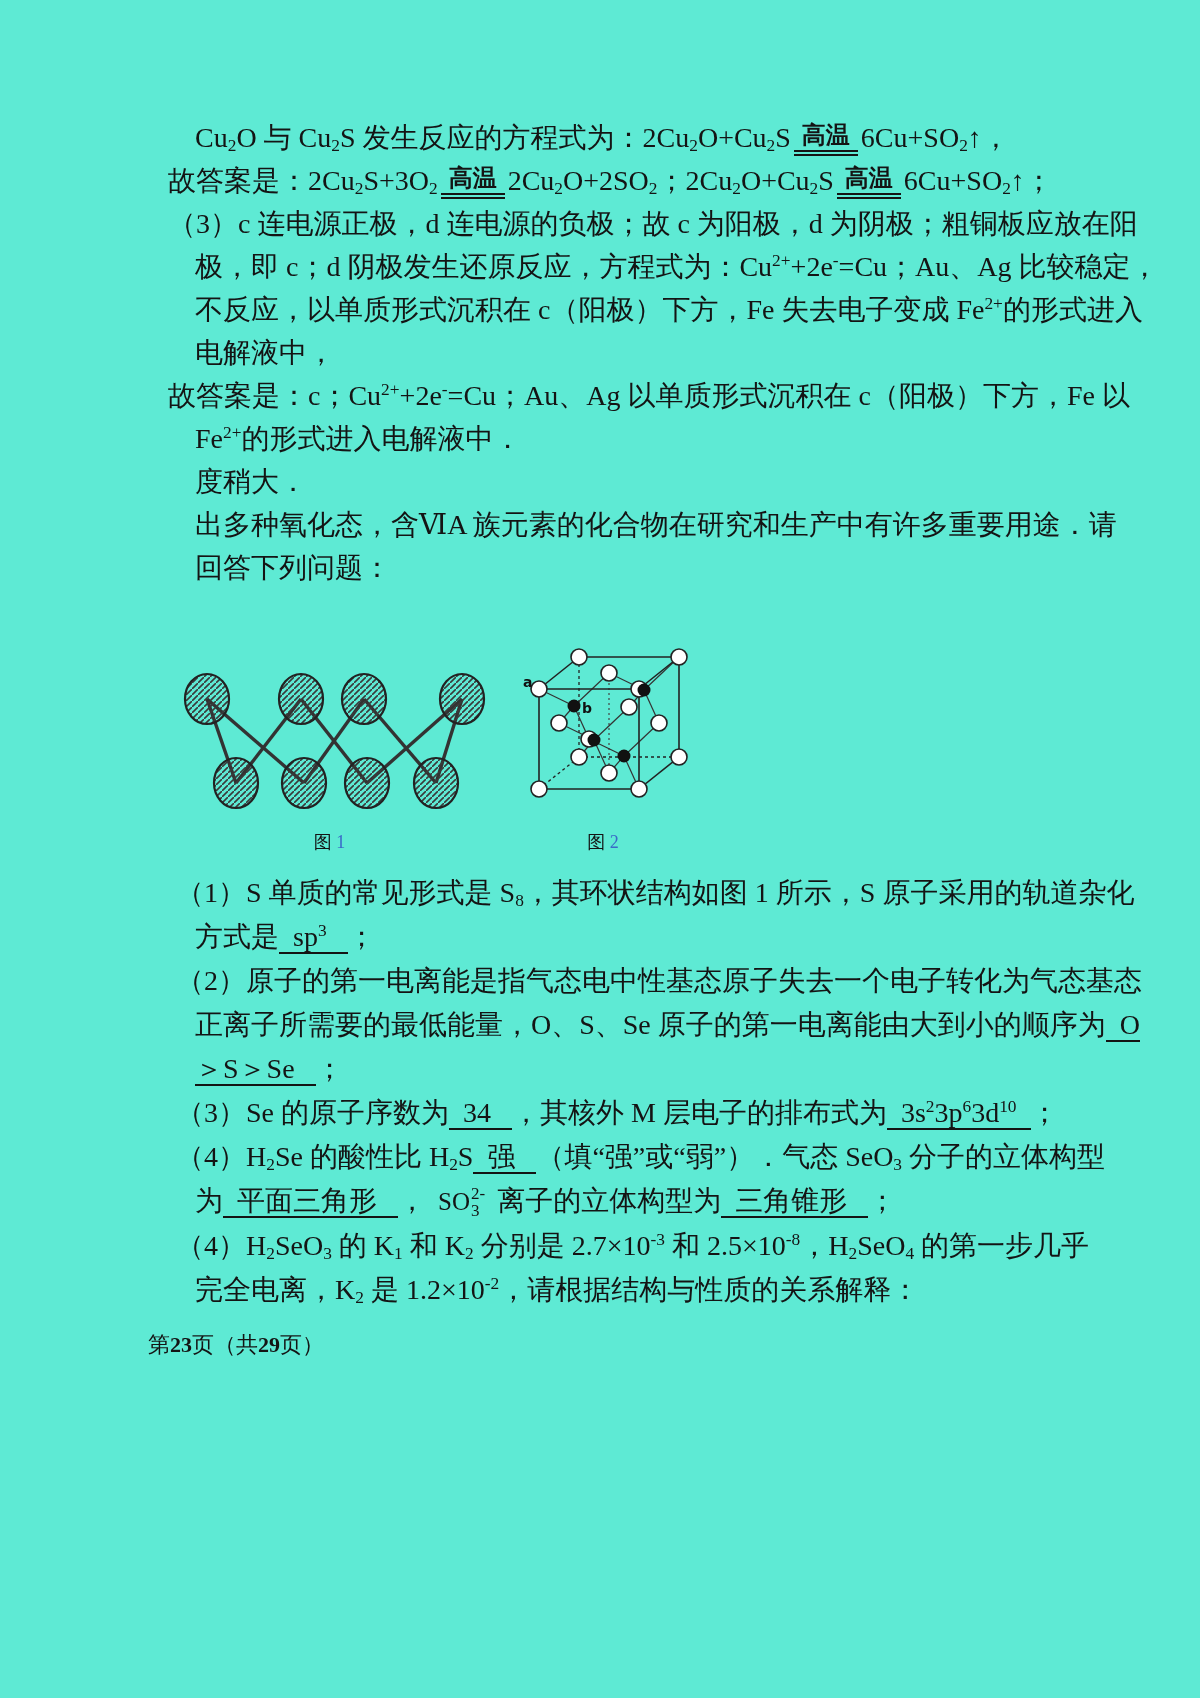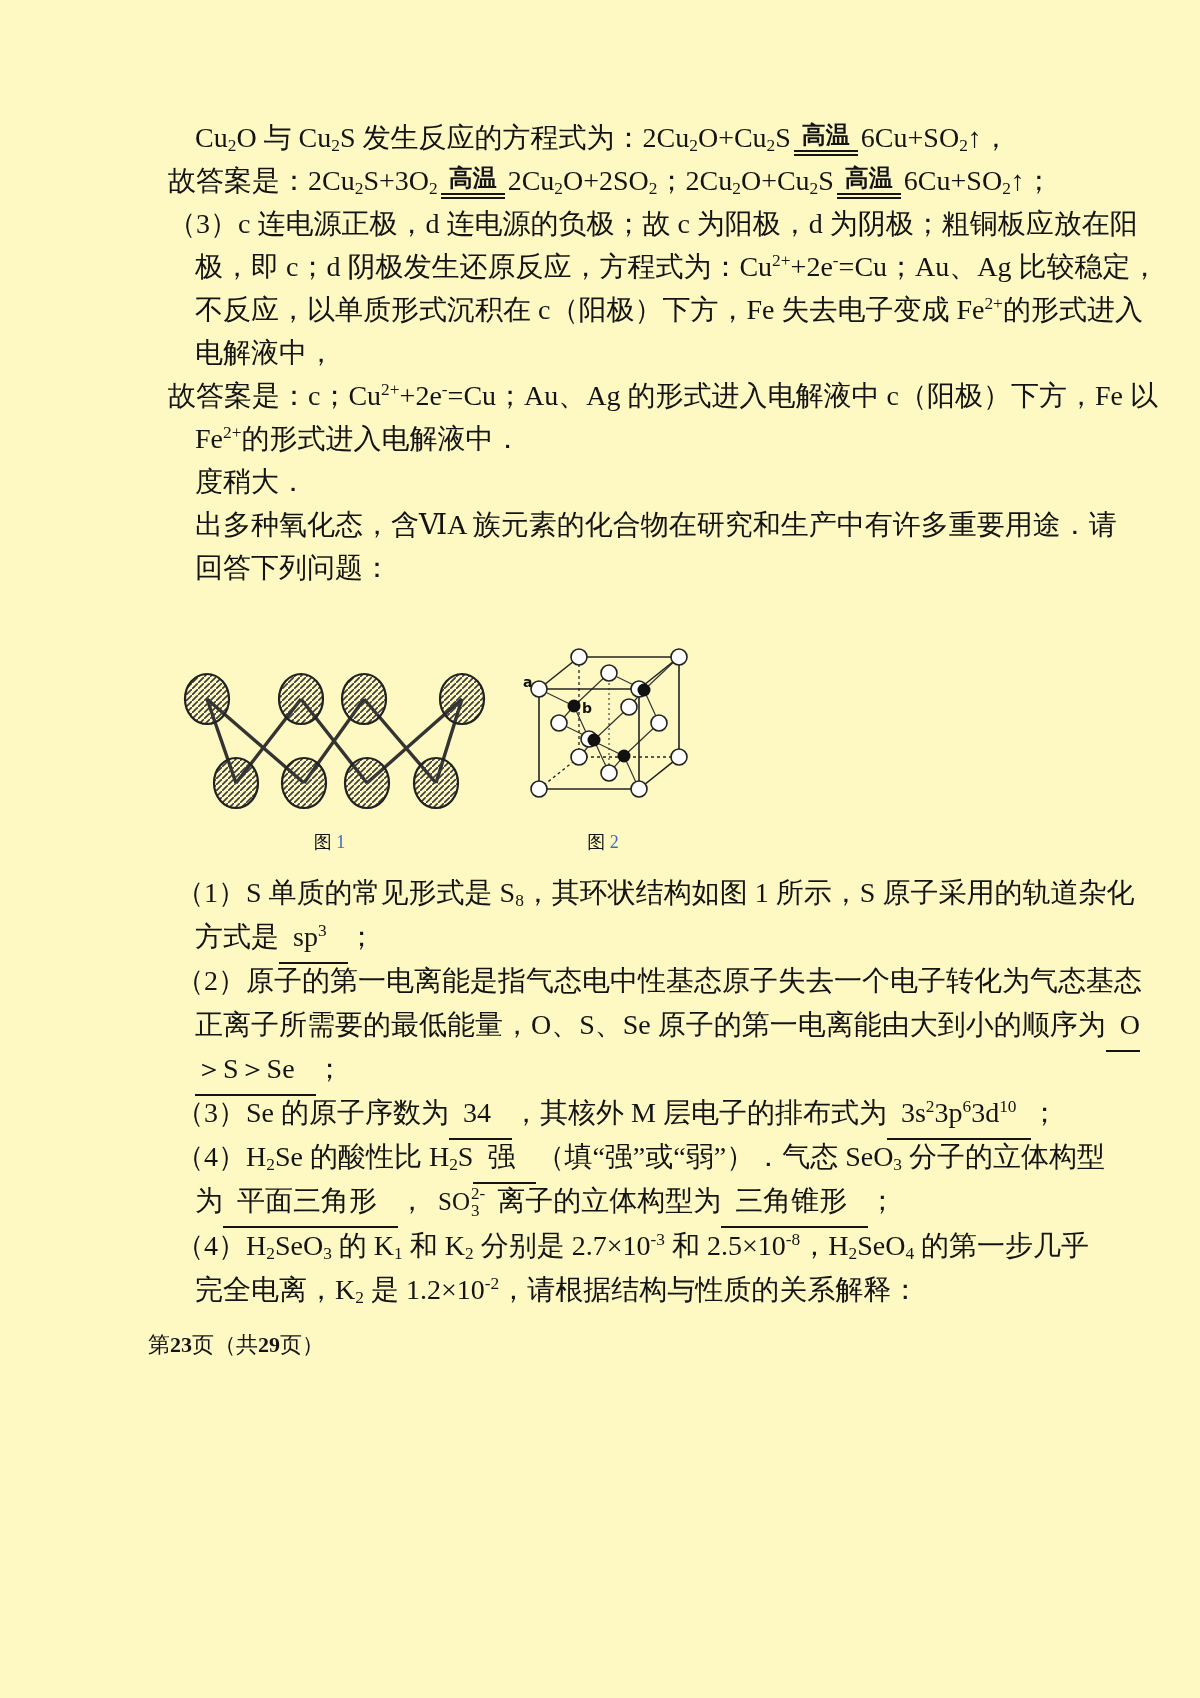--- a/index.html
+++ b/index.html
@@ -1,29 +1,29 @@
 <!DOCTYPE html>
 <html><head>
 <meta charset="utf-8">
 <style>
   html,body{margin:0;padding:0;background:#888;}
-  .page{width:1200px;height:1698px;margin:0 auto;background:#fef9c3;color:#141414;
+  .page{width:1200px;height:1698px;margin:0 auto;background:#5eead4;color:#141414;
         font-family:"Liberation Serif","DejaVu Serif",serif;font-size:28px;
         position:relative;overflow:hidden;}
   .doc{padding:116px 138px 0 148px;}
   .line{line-height:43px;white-space:nowrap;}
   .part2 .line{line-height:44px;}
   .ind-a{margin-left:20px;}
   .ind-b{margin-left:47px;}
   .ind-q{margin-left:28px;}
   .gap-before{margin-top:43px;}
   sub,sup{font-size:0.62em;line-height:0;}
   sup{vertical-align:super;}
   sub{vertical-align:-0.22em;}
-  .ans{border-bottom:2px solid #141414;padding-bottom:10px;}
+  .ans{border-bottom:2px solid #141414;padding-bottom:0;}
   .blue{color:#0202cc;}
   .num{color:#3a6ac8;}
   .bold{font-weight:bold;}
   .cond{display:inline-block;vertical-align:4px;margin:0 3px;text-align:left;}
   .cond-txt{display:block;font-weight:700;font-size:24px;line-height:1.05;
             padding:0 8px 2px;border-bottom:6px double #141414;
             font-family:"Liberation Serif","DejaVu Serif",serif;}
   .stackwrap{display:inline-flex;align-items:center;margin:0 12px;
              font-family:Liberation Serif, serif;font-size:25px;}
   .stack{display:inline-flex;flex-direction:column;font-size:17px;line-height:1;
@@ -42,21 +42,21 @@
 <div class="page">
   <div class="doc">
 
     <div id="part1" class="part1">
         <div class="line ind-b"><span>Cu</span><sub>2</sub><span>O 与 Cu</span><sub>2</sub><span>S 发生反应的方程式为：2Cu</span><sub>2</sub><span>O+Cu</span><sub>2</sub><span>S</span><span class="cond"><span class="cond-txt">高温</span></span><span>6Cu+SO</span><sub>2</sub><span>↑，</span></div>
         <div class="line ind-a"><span>故答案是：2Cu</span><sub>2</sub><span>S+3O</span><sub>2</sub><span class="cond"><span class="cond-txt">高温</span></span><span>2Cu</span><sub>2</sub><span>O+2SO</span><sub>2</sub><span>；2Cu</span><sub>2</sub><span>O+Cu</span><sub>2</sub><span>S</span><span class="cond"><span class="cond-txt">高温</span></span><span>6Cu+SO</span><sub>2</sub><span>↑；</span></div>
         <div class="line ind-a"><span>（3）c 连电源正极，d 连电源的负极；故 c 为阳极，d 为阴极；粗铜板应放在阳</span></div>
         <div class="line ind-b"><span>极，即 c；d 阴极发生还原反应，方程式为：Cu</span><sup>2+</sup><span>+2e</span><sup>-</sup><span>=Cu；Au、Ag 比较稳定，</span></div>
         <div class="line ind-b"><span>不反应，以单质形式沉积在 c（阳极）下方，Fe 失去电子变成 Fe</span><sup>2+</sup><span>的形式进入</span></div>
         <div class="line ind-b"><span>电解液中，</span></div>
-        <div class="line ind-a"><span>故答案是：c；Cu</span><sup>2+</sup><span>+2e</span><sup>-</sup><span>=Cu；Au、Ag 的形式进入电解液中 c（阳极）下方，Fe 以</span></div>
+        <div class="line ind-a"><span>故答案是：c；Cu</span><sup>2+</sup><span>+2e</span><sup>-</sup><span>=Cu；Au、Ag 以单质形式沉积在 c（阳极）下方，Fe 以</span></div>
         <div class="line ind-b"><span>Fe</span><sup>2+</sup><span>的形式进入电解液中．</span></div>
         <div class="line ind-b"><span>度稍大．</span></div>
         <div class="line ind-b"><span>出多种氧化态，含ⅥA 族元素的化合物在研究和生产中有许多重要用途．请</span></div>
         <div class="line ind-b"><span>回答下列问题：</span></div>
       </div>
 
     <div class="figrow">
       <div class="figbox">
         <svg id="fig1" width="335" height="152" viewBox="0 0 335 152">
           <defs>

